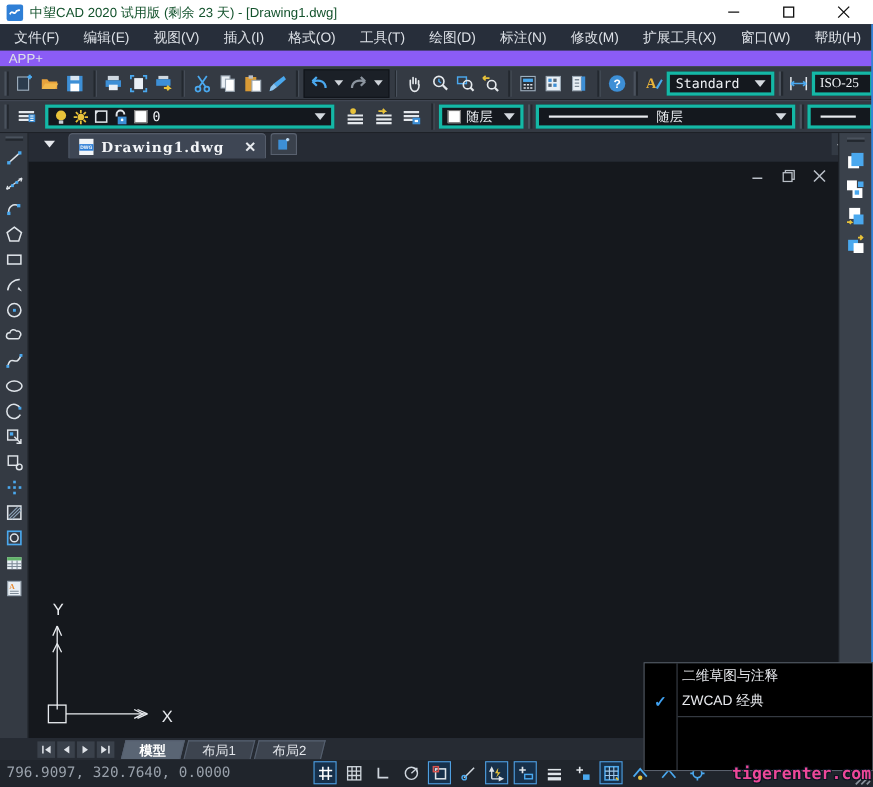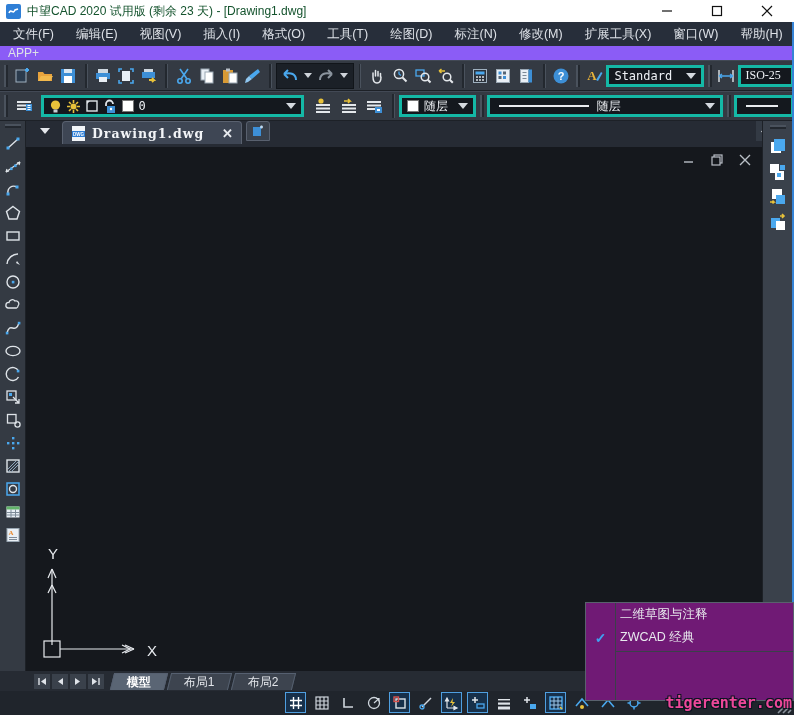--- a/index.html
+++ b/index.html
@@ -69,21 +69,21 @@
 
   
   .statusbar { position:absolute; left:0; top:691px; width:794px; height:24px; background:#20252c; }
   .coords { position:absolute; left:6px; top:4px; color:#99a1ab; font-family:"DejaVu Sans Mono",monospace; font-size:13px; }
   .toggles { position:absolute; left:285px; top:1px; display:flex; gap:5px; }
   .stbtn { width:21px; height:21px; display:flex; align-items:center; justify-content:center; border:1px solid transparent; }
   .stbtn.active { border:1px solid #4f9fe0; background:#17304a; }
   .grip-corner { position:absolute; right:2px; bottom:1px; }
 
   
-  .ctxmenu { position:absolute; left:585px; top:602px; width:209px; height:99px; background:#701a75; border:1px solid #59616d; z-index:20; }
+  .ctxmenu { position:absolute; left:585px; top:602px; width:209px; height:99px; background:#000000; border:1px solid #59616d; z-index:20; }
   .ctxmenu .gutter-line { position:absolute; left:29px; top:0; bottom:0; width:1px; background:#3a4049; }
   .ws-item { height:23px; display:flex; align-items:center; color:#e8eaee; font-size:12.5px; }
   .ws-item .gut { width:29px; display:flex; align-items:center; justify-content:center; color:#3fa0f0; font-weight:bold; font-size:14px; }
   .ws-item .wlbl { padding-left:5px; }
   .ws-sep { height:1px; background:#3a4049; margin:2px 0 2px 30px; }
 
   
   .watermark { position:absolute; right:2px; top:694px; z-index:30; color:#ec4899; font-family:"DejaVu Sans Mono",monospace; font-weight:bold; font-size:15px; text-shadow:1px 1px 0 #0a1520, -1px -1px 0 #0a1520, 1px -1px 0 #0a1520, -1px 1px 0 #0a1520; }
 </style>
 </head>
@@ -612,20 +612,21 @@
       </div>
     <div class="ltab">
         <span>布局1</span>
       </div>
     <div class="ltab">
         <span>布局2</span>
       </div>
   </div>
 
   <div class="statusbar">
+    <span class="coords">796.9097, 320.7640, 0.0000</span>
     <div class="toggles">
       <div class="stbtn active">
           <svg width="16" height="16" viewBox="0 0 16 16">
             <path d="M2,5.5 h12 M2,10.5 h12 M5.5,2 v12 M10.5,2 v12" stroke="#ffffff" stroke-width="1.4"></path>
           </svg>
         </div>
       <div class="stbtn">
           <svg width="16" height="16" viewBox="0 0 16 16">
             <rect x="2" y="2" width="12" height="12" fill="none" stroke="#cfd6dd" stroke-width="1.2"></rect>
             <path d="M2,6 h12 M2,10 h12 M6,2 v12 M10,2 v12" stroke="#cfd6dd" stroke-width="1.2"></path>

